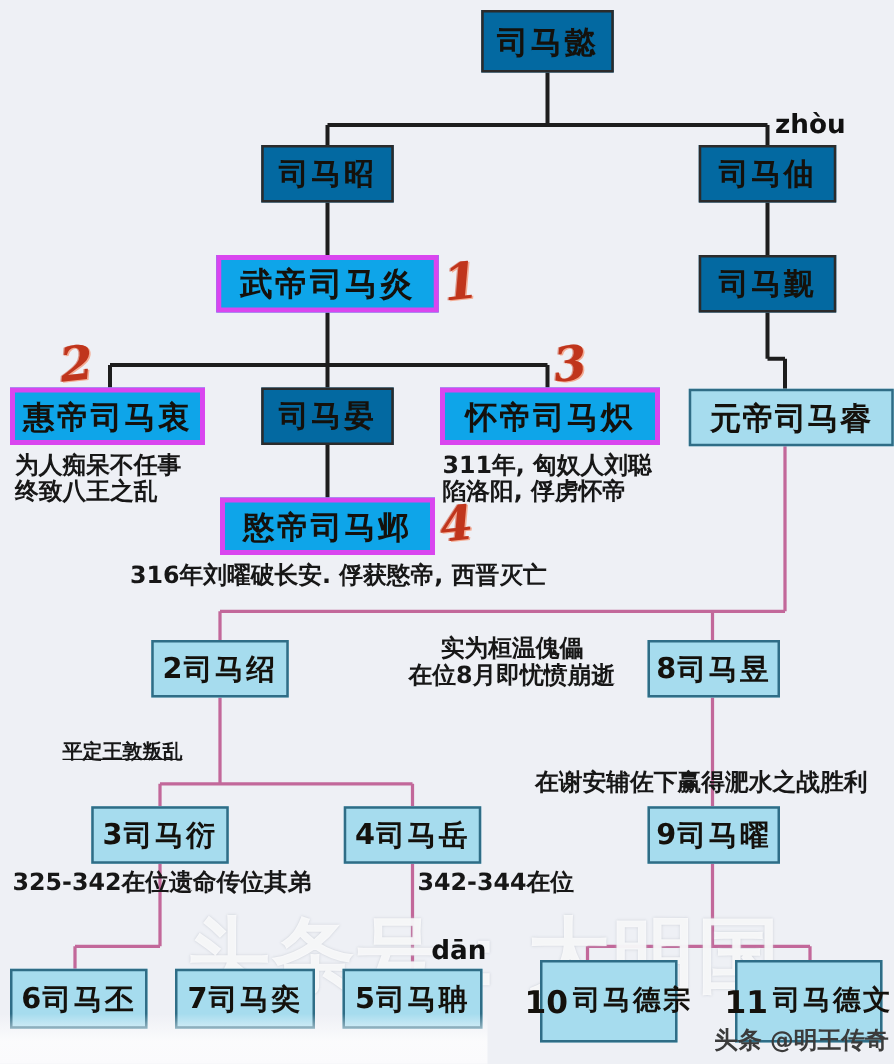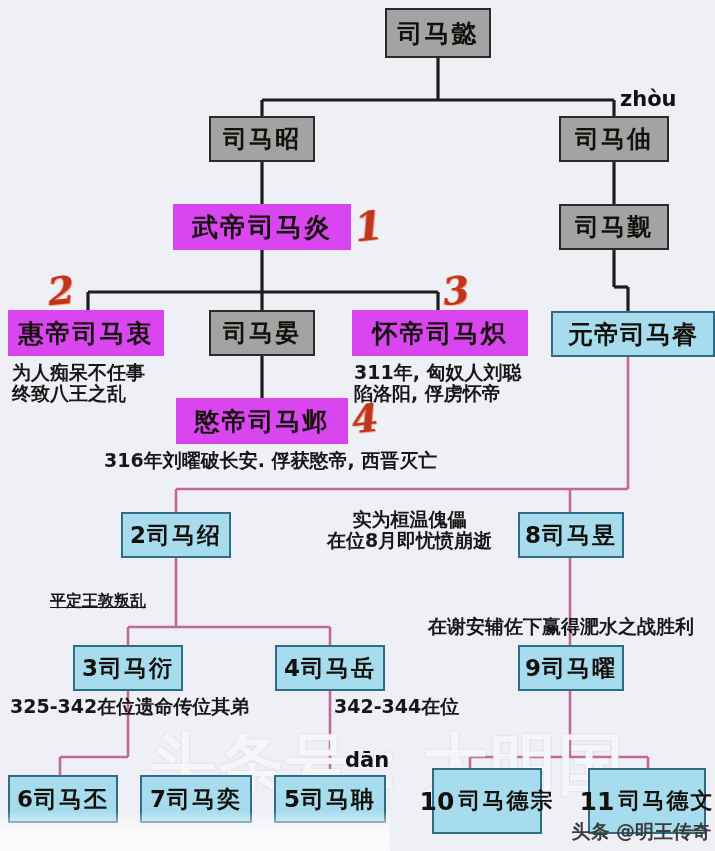--- a/index.html
+++ b/index.html
@@ -44,25 +44,25 @@
     position:absolute;
     box-sizing:border-box;
     display:flex;align-items:center;justify-content:center;
     font-weight:bold;
     color:#14110c;
     white-space:nowrap;
     letter-spacing:2px;
     font-family:"DejaVu Sans","Liberation Sans",sans-serif;
   }
   .node.white{
-    background:#a3a3a3;
+    background:#0369a1;
     border:2px solid #2b2b2b;
   }
   .node.orange{
-    background:#d946ef;
+    background:#0ea5e9;
     border:4px solid #d946ef;
   }
   .node.blue{
     background:#a6dcee;
     border:2px solid #2f6d86;
     letter-spacing:1px;
   }
   .node .num{
     font-family:"DejaVu Sans","Liberation Sans",sans-serif;
     font-weight:bold;

